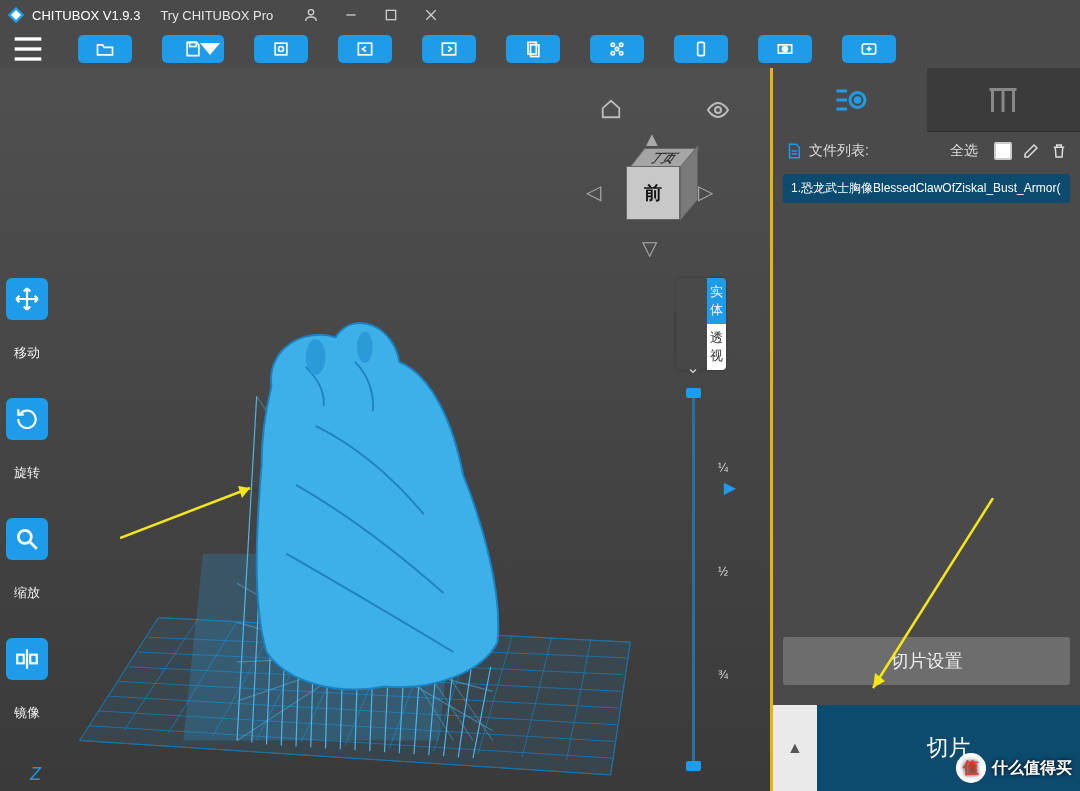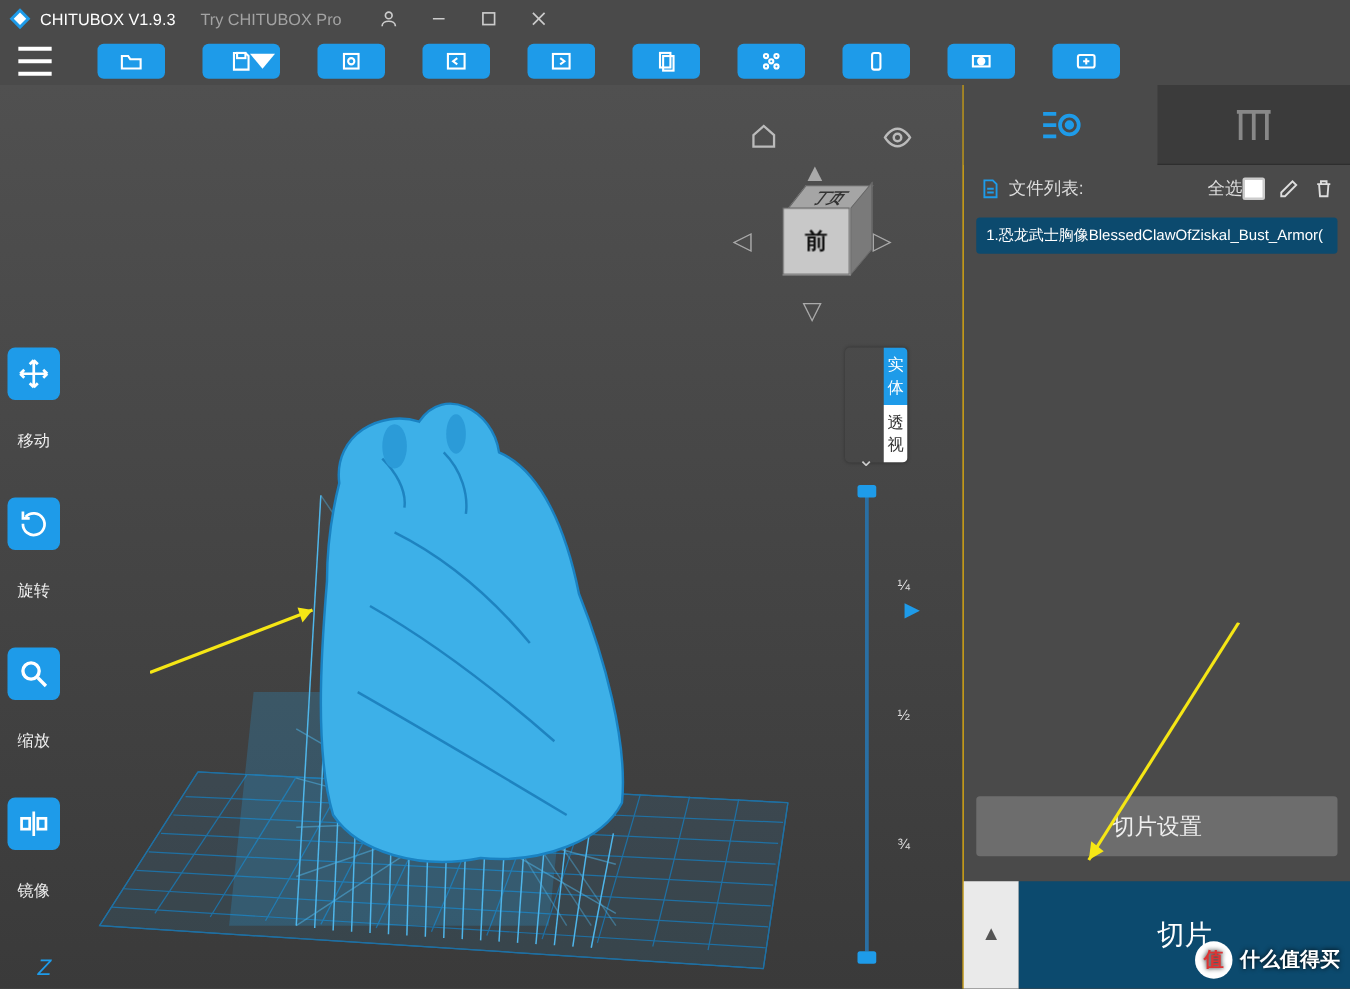--- a/index.html
+++ b/index.html
@@ -1,32 +1,32 @@
 <!DOCTYPE html>
 <html><head>
 <meta charset="utf-8">
 <style>
 * { box-sizing: border-box; margin: 0; padding: 0; font-family: "Microsoft YaHei", Arial, sans-serif; user-select: none; }
 html, body { width: 1080px; height: 791px; overflow: hidden; background: #4a4a4a; }
 .titlebar { height: 30px; background: #4a4a4a; display: flex; align-items: center; color: #fff; font-size: 13px; }
 .titlebar .logo { width: 20px; height: 20px; margin: 0 6px; display:flex; align-items:center; justify-content:center;}
 .titlebar .appname { flex: 0 0 auto; margin-right: 20px; }
 .titlebar .center { flex: 1; text-align: center; }
-.titlebar .trypro { color: #a3a3a3; margin-right: 18px; cursor:pointer;}
+.titlebar .trypro { color: #e5e5e5; margin-right: 18px; cursor:pointer;}
 .titlebar .winbtn { width: 40px; height: 30px; display: flex; align-items: center; justify-content: center; color: #ccc; cursor:pointer;}
 .titlebar .winbtn svg { width:16px; height:16px; }
 .toolbar { height: 38px; background: #4a4a4a; display: flex; align-items: center; padding: 0 8px; gap: 0; }
 .menu-btn { width: 40px; height: 30px; display:flex; align-items:center; justify-content:center; color:#fff; cursor:pointer; margin-right:30px;}
 .tbtn { width: 54px; height: 28px; background: #1e9be9; border-radius: 5px; margin-right: 30px; display:flex; align-items:center; justify-content:center; cursor:pointer; position:relative;}
 .tbtn.wide{ width:62px;}
 .tbtn svg { width:20px; height:20px; }
 .tbtn .drop { position:absolute; right:4px; top:50%; transform:translateY(-50%); }
 .main { display:flex; height: calc(791px - 68px); }
 .viewport { flex:1; position:relative; background: linear-gradient(#505050,#3a3a3a); overflow:hidden;}
-.sidepanel { width: 310px; background:#4a4a4a; border-left:1px solid #eab308; display:flex; flex-direction:column; position:relative;}
+.sidepanel { width: 310px; background:#4a4a4a; border-left:3px solid #eab308; display:flex; flex-direction:column; position:relative;}
 
 .leftcol { position:absolute; left:6px; top:210px; display:flex; flex-direction:column; gap:24px; align-items:center; }
 .ltool { width:42px; height:42px; background:#1e9be9; border-radius:6px; display:flex; align-items:center; justify-content:center; cursor:pointer;}
 .ltool svg{width:26px;height:26px;}
 .llabel{ color:#eee; font-size:13px; margin-bottom:12px; text-align:center;}
 
 .navcluster{ position:absolute; right:40px; top:30px; width:150px; height:170px;}
 .navcluster .homei,.navcluster .eyei{ position:absolute; top:0; color:#bbb; cursor:pointer;}
 .navcluster .homei{ left:20px;} .navcluster .eyei{ right:0px;}
 .cube{ position:absolute; left:40px; top:62px; width:64px; height:64px; perspective:400px;}
@@ -53,21 +53,21 @@
 .plate{ position:absolute; left:60px; right:120px; bottom:10px; top:160px; }
 .plate svg{ width:100%; height:100%;}
 .axisz{ position:absolute; left:30px; bottom:6px; color:#1e9be9; font-size:18px; font-style:italic;}
 
 .tabs{ height:64px; display:flex;}
 .tab{ flex:1; display:flex; align-items:center; justify-content:center; cursor:pointer;}
 .tab.active{ background:#4a4a4a;} .tab.inactive{ background:#3b3b3b; border-bottom:1px solid #2e2e2e;}
 .tab svg{width:36px;height:36px;}
 .filelist-hdr{ display:flex; align-items:center; padding:10px 12px; color:#ddd; font-size:14px;}
 .filelist-hdr .spacer{flex:1;}
-.filelist-hdr .act{ margin-left:10px; cursor:pointer; display:flex; align-items:center; gap:0;}
+.filelist-hdr .act{ margin-left:10px; cursor:pointer; display:flex; align-items:center; gap:16px;}
 .filelist-hdr .chk{ width:18px; height:18px; border:2px solid #ccc; background:#fff; border-radius:2px;}
 .fileitem{ margin:4px 10px; padding:6px 8px; background:#0c4a6e; color:#fff; font-size:12px; border-radius:3px; white-space:nowrap; overflow:hidden; cursor:pointer;}
 .bottom-actions{ margin-top:auto; padding:0 0 0 0;}
 .slice-settings{ margin:0 10px 20px 10px; height:48px; background:#6d6d6d; color:#eee; font-size:18px; display:flex; align-items:center; justify-content:center; border-radius:3px; cursor:pointer;}
 .slice-row{ display:flex; height:86px; }
 .slice-more{ width:44px; background:#eaeaea; display:flex; align-items:center; justify-content:center; cursor:pointer; color:#555;}
 .slice-btn{ flex:1; background:#0c4a6e; color:#fff; font-size:22px; display:flex; align-items:center; justify-content:center; cursor:pointer;}
 
 .anno{ position:absolute; pointer-events:none;}
 .watermark{ position:absolute; right:8px; bottom:8px; display:flex; align-items:center; gap:6px; color:#fff; font-size:16px; font-weight:bold; text-shadow:0 0 4px #000;}

